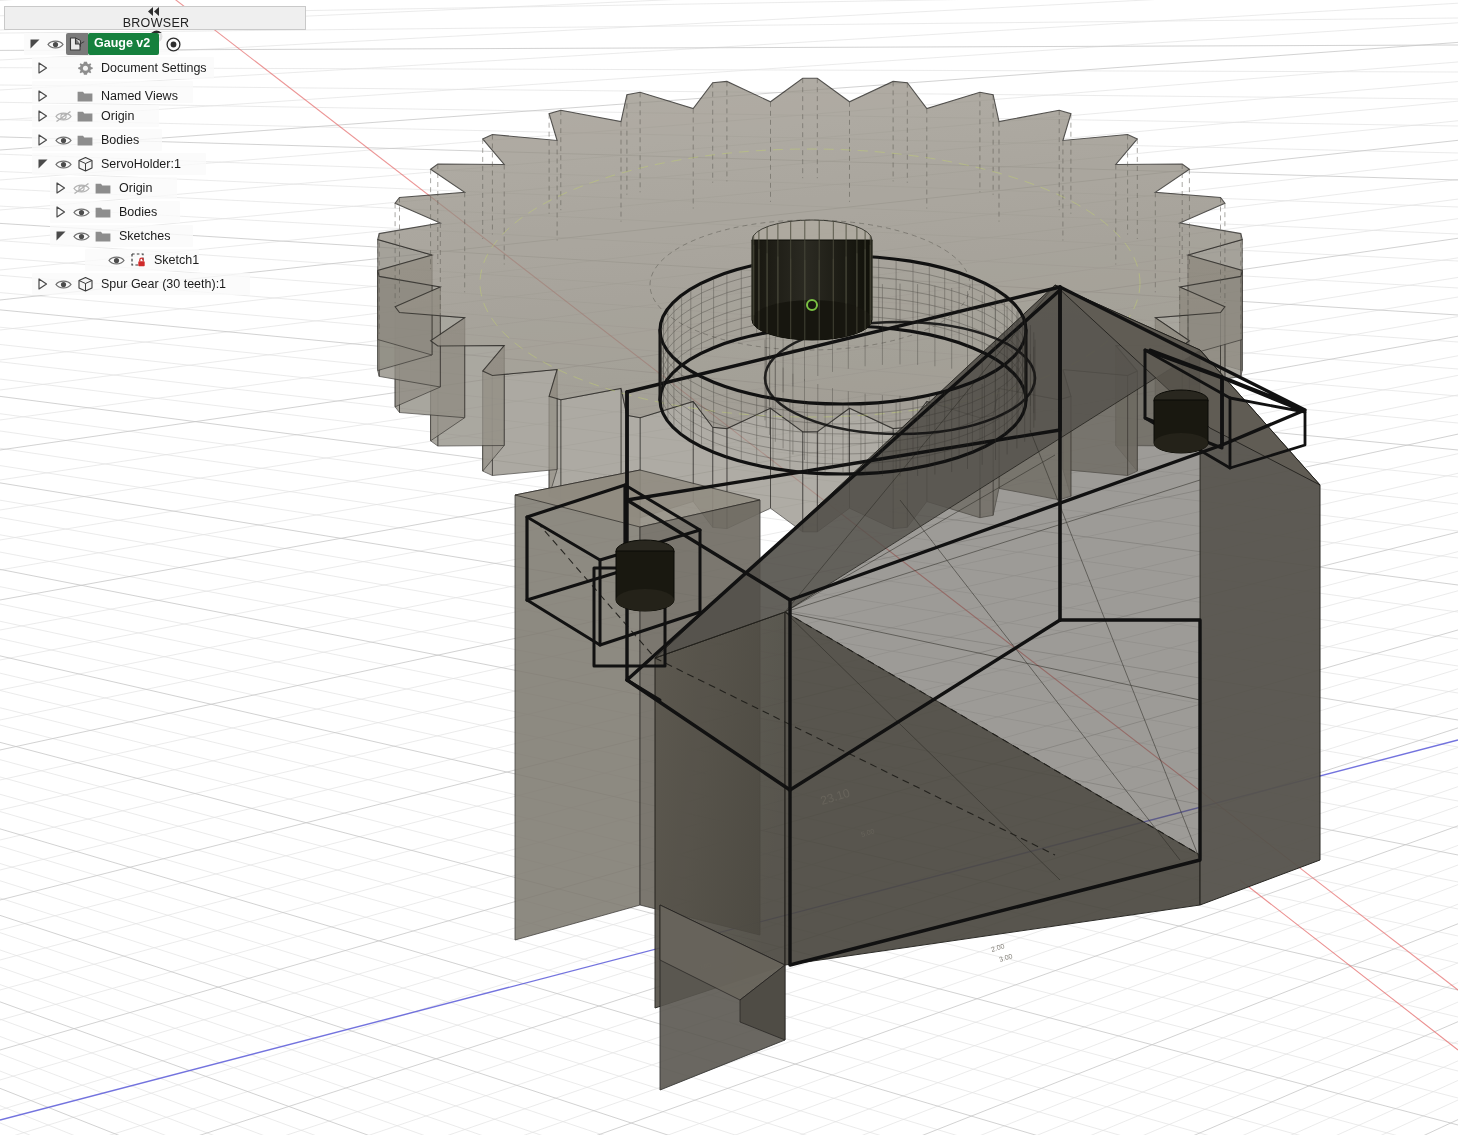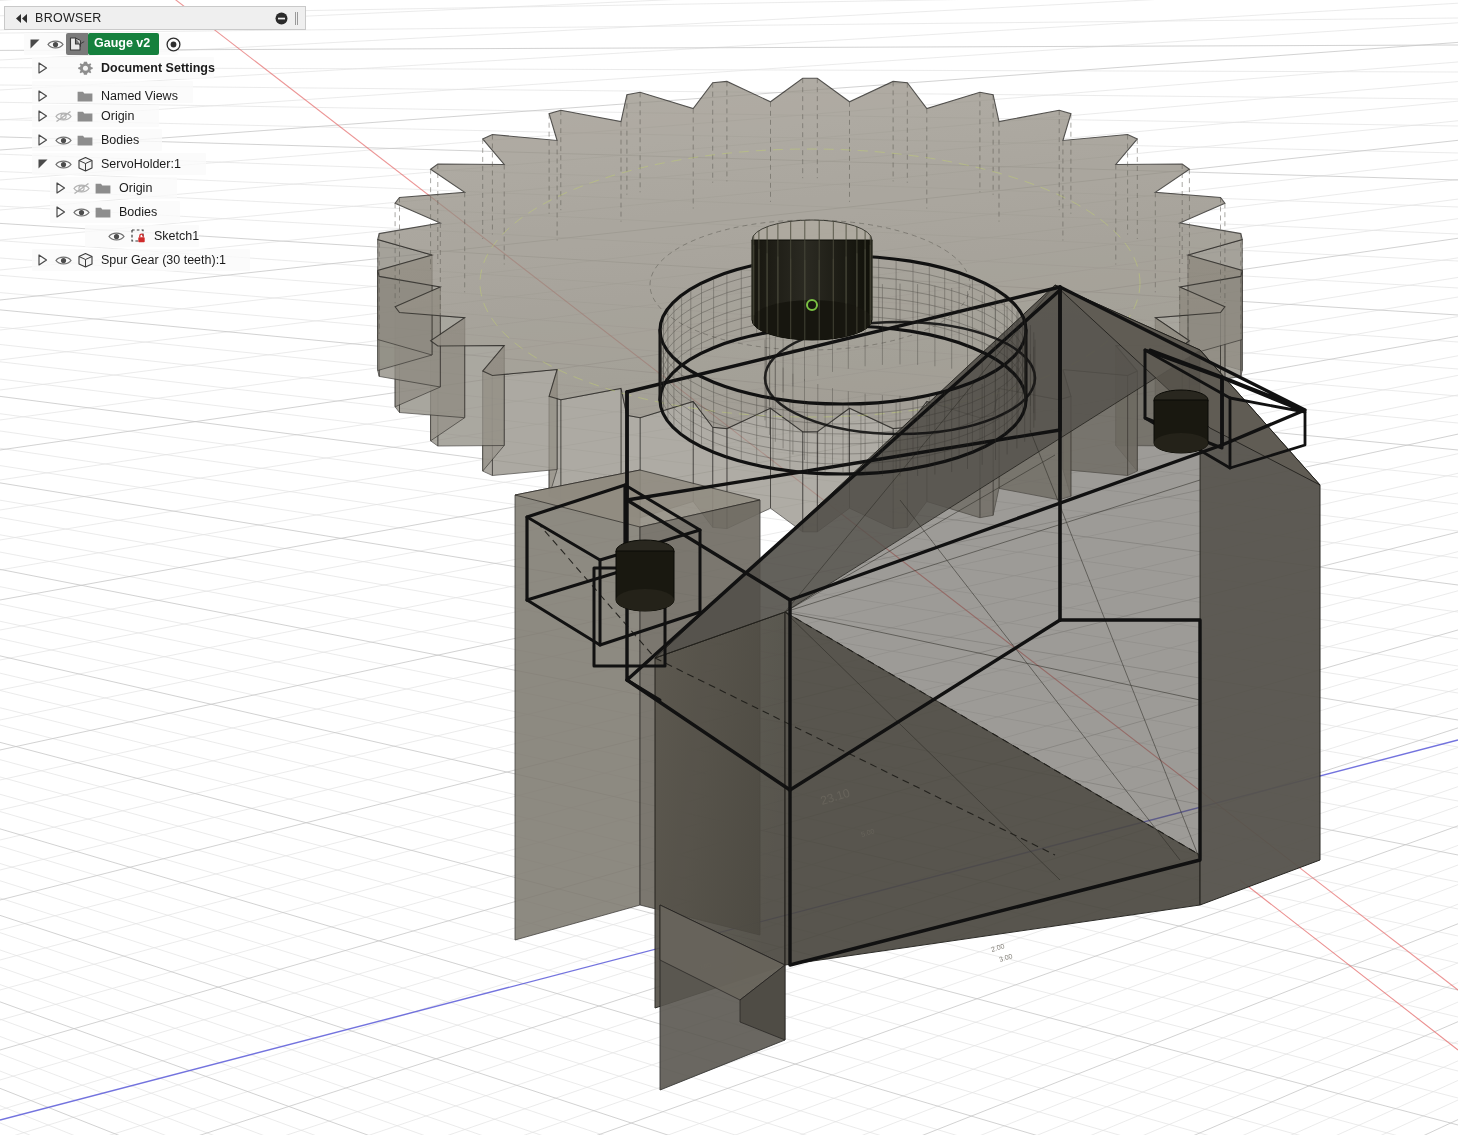--- a/index.html
+++ b/index.html
@@ -17,21 +17,21 @@
   #model-svg{ position:absolute; inset:0; width:1458px; height:1135px; }
 
   
   #browser{
     position:absolute; left:4px; top:6px; width:302px;
     z-index:40; user-select:none;
   }
   #browser-header{
     height:24px; background:#efefef; border:1px solid #c9c9c9;
     display:flex; align-items:center; padding:0 6px 0 8px;
-    font-size:12.5px; color:#2b2b2b; letter-spacing:.3px;
+    font-size:12.5px; color:#2b2b2b; letter-spacing:.3px;flex-direction:column;
   }
   #browser-header .collapse-arrows{
     width:16px; height:14px; display:flex; align-items:center; justify-content:center;
     color:#333; font-size:10px; line-height:1; margin-right:6px; cursor:pointer;
   }
   #browser-header .title{ flex:1; font-size:12.5px; color:#222; }
   #browser-header .hdr-btn{ width:16px; height:16px; display:flex; align-items:center; justify-content:center; cursor:pointer; }
   #browser-header .grip{
     width:3px; height:13px; margin-left:6px; margin-right:1px;
     border-left:1px solid #9a9a9a; border-right:1px solid #9a9a9a; cursor:col-resize;
@@ -795,21 +795,21 @@
             <span class="radio">
              <svg width="15" height="15" viewBox="0 0 15 15">
                <circle cx="7.5" cy="7.5" r="6.4" fill="none" stroke="#2d2d2d" stroke-width="1.3"></circle>
                <circle cx="7.5" cy="7.5" r="2.9" fill="#2d2d2d"></circle>
               </svg>
             </span>
           </div>
         </div>
         <div class="row d1">
           <div class="rowbg" style="left: 28px; width: 182px;"></div>
-          <div style="display: flex; align-items: flex-end; font-weight: bold;">
+          <div style="display: flex; align-items: flex-end;">
             <span class="exp">
         <svg width="12" height="12" viewBox="0 0 12 12">
                 <path d="M2,1 L2,11 L9.5,6 Z" fill="none" stroke="#4a4a4a" stroke-width="1.2" stroke-linejoin="round"></path>
               </svg>
             </span>
             <span class="vis"></span>
             <span class="ico">
         <svg width="15" height="15" viewBox="0 0 15 15">
           <path d="M7.5,0.8 L9,0.8 L9.4,2.6 L10.7,3.2 L12.2,2.2 L13.3,3.3 L12.3,4.8 L12.9,6.1 L14.7,6.5 L14.7,8 L12.9,8.4 L12.3,9.7 L13.3,11.2 L12.2,12.3 L10.7,11.3 L9.4,11.9 L9,13.7 L7.5,13.7 L5.9,13.7 L5.5,11.9 L4.2,11.3 L2.7,12.3 L1.6,11.2 L2.6,9.7 L2,8.4 L0.2,8 L0.2,6.5 L2,6.1 L2.6,4.8 L1.6,3.3 L2.7,2.2 L4.2,3.2 L5.5,2.6 L5.9,0.8 Z" fill="#8d8d8d"></path>
                 <circle cx="7.45" cy="7.25" r="2.5" fill="#f3f3f3"></circle>
@@ -939,20 +939,42 @@
           <path d="M1,6.5 C4,2 13,2 16,6.5 C13,11 4,11 1,6.5 Z" fill="none" stroke="#6e6e6e" stroke-width="1.3"></path>
           <circle cx="8.5" cy="6.5" r="2.6" fill="#4d4d4d"></circle>
               </svg>
             </span>
             <span class="ico">
         <svg width="16" height="13" viewBox="0 0 16 13">
           <path d="M0.6,1.8 L6,1.8 L7.3,3.4 L15.4,3.4 L15.4,11.6 L0.6,11.6 Z" fill="#8d8d8d"></path>
               </svg>
             </span>
             <span class="lbl">Bodies</span>
+          </div>
+        </div>
+        <div class="row d2">
+          <div class="rowbg" style="left: 46px; width: 143px;"></div>
+          <div style="display: flex; align-items: center;">
+            <span class="exp">
+        <svg width="12" height="12" viewBox="0 0 12 12">
+                <path d="M1.5,1.5 L1.5,10.5 L10.5,1.5 Z" fill="#4a4a4a"></path>
+              </svg>
+            </span>
+            <span class="vis">
+        <svg width="17" height="13" viewBox="0 0 17 13">
+          <path d="M1,6.5 C4,2 13,2 16,6.5 C13,11 4,11 1,6.5 Z" fill="none" stroke="#6e6e6e" stroke-width="1.3"></path>
+          <circle cx="8.5" cy="6.5" r="2.6" fill="#4d4d4d"></circle>
+              </svg>
+            </span>
+            <span class="ico">
+        <svg width="16" height="13" viewBox="0 0 16 13">
+          <path d="M0.6,1.8 L6,1.8 L7.3,3.4 L15.4,3.4 L15.4,11.6 L0.6,11.6 Z" fill="#8d8d8d"></path>
+              </svg>
+            </span>
+            <span class="lbl">Sketches</span>
           </div>
         </div>
         <div class="row d3">
           <div class="rowbg" style="left: 81px; width: 114px;"></div>
           <div style="display: flex; align-items: center;">
             <span class="exp"></span>
             <span class="vis">
         <svg width="17" height="13" viewBox="0 0 17 13">
           <path d="M1,6.5 C4,2 13,2 16,6.5 C13,11 4,11 1,6.5 Z" fill="none" stroke="#6e6e6e" stroke-width="1.3"></path>
           <circle cx="8.5" cy="6.5" r="2.6" fill="#4d4d4d"></circle>

